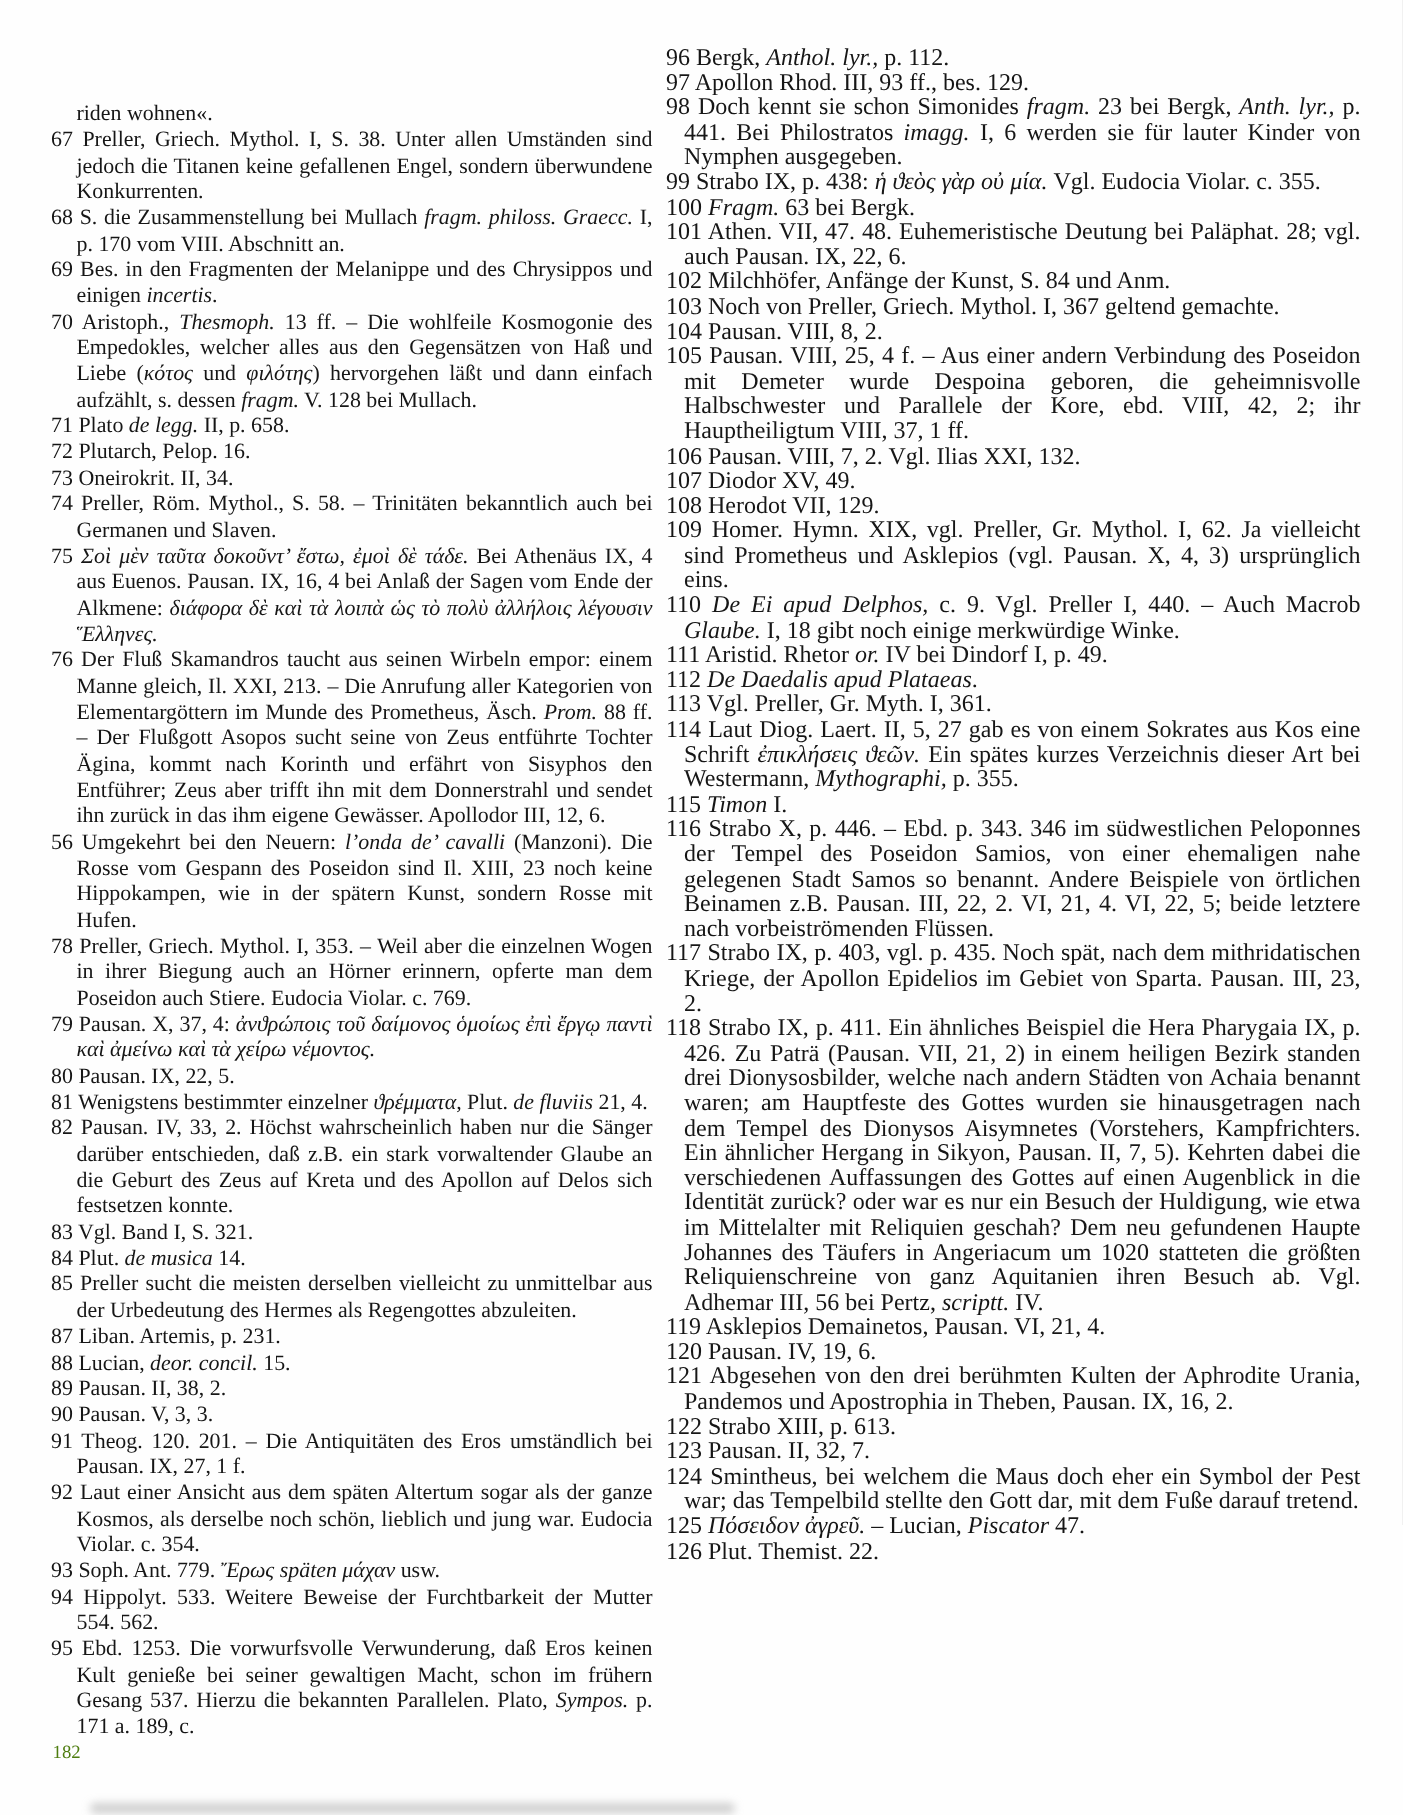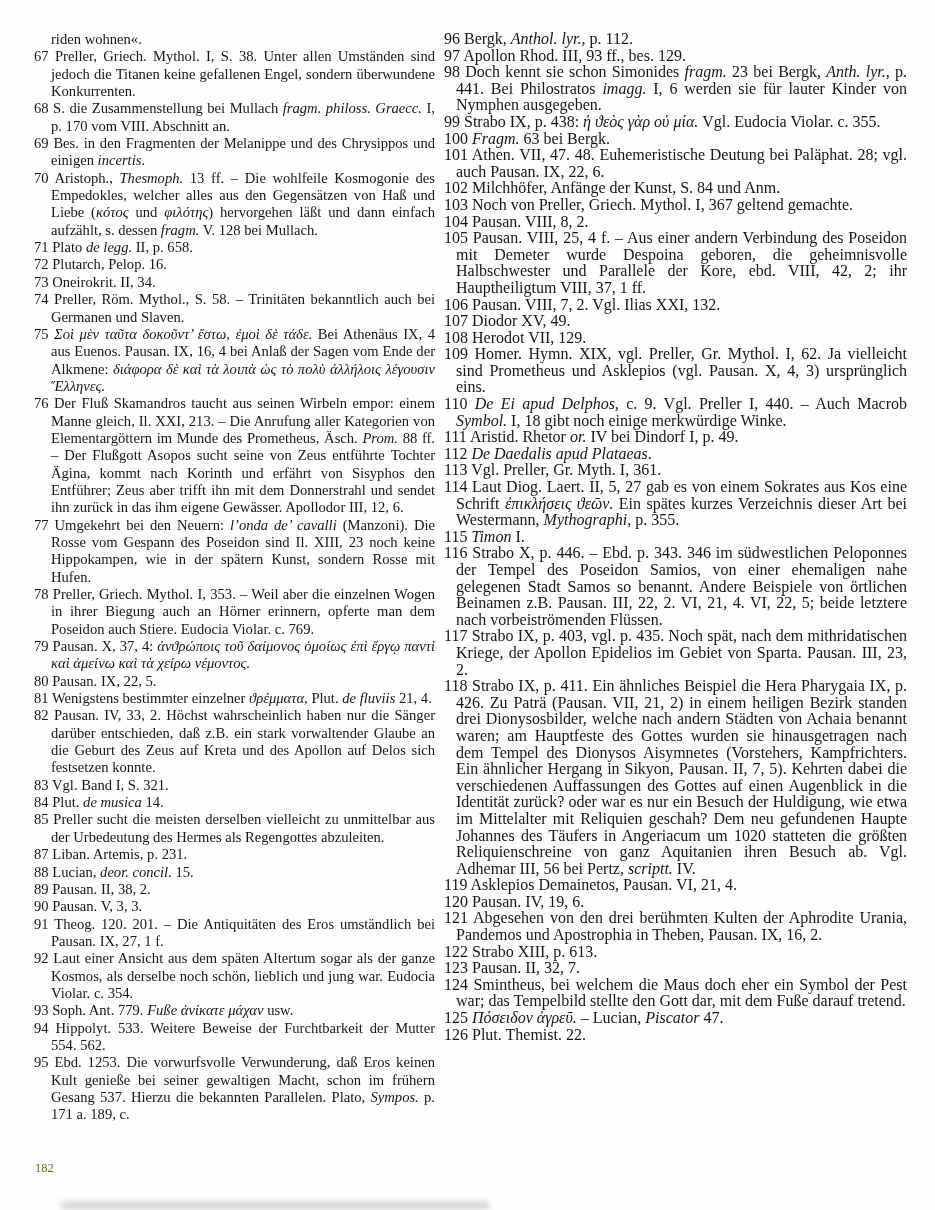--- a/index.html
+++ b/index.html
@@ -16,21 +16,21 @@
   .cols{display:flex;gap:9px;align-items:flex-start;}
   .col{box-sizing:border-box;}
   .col-left{width:401px;font-size:14.6px;line-height:17.35px;}
   .col-right{width:463px;font-size:16px;line-height:16.6px;}
   .fn{
     text-align:justify;
     text-indent:-17px;
     padding-left:17px;
   }
   .col-right .fn{text-indent:-12px;padding-left:12px;}
-  .fn.carry{text-indent:0;}
+  .fn.carry{text-indent:0;margin-top:37px;}
   .fn i{font-style:italic;}
   .num{white-space:pre;}
   .pagenum{
     position:absolute;left:35px;top:1161px;
     font-size:12.5px;line-height:14px;color:#4d7c0f;
   }
   .edge-shadow{
     position:absolute;bottom:1px;left:60px;width:430px;height:7px;
     background:rgba(150,150,150,.45);
     filter:blur(3px);
@@ -47,55 +47,55 @@
         <div class="fn"><span class="num">67 </span>Preller, Griech. Mythol. I, S. 38. Unter allen Umständen sind jedoch die Titanen keine gefallenen Engel, sondern überwundene Konkurrenten.</div>
         <div class="fn"><span class="num">68 </span>S. die Zusammenstellung bei Mullach <i>fragm. philoss. Graecc.</i> I, p. 170 vom VIII. Abschnitt an.</div>
         <div class="fn"><span class="num">69 </span>Bes. in den Fragmenten der Melanippe und des Chrysippos und einigen <i>incertis</i>.</div>
         <div class="fn"><span class="num">70 </span>Aristoph., <i>Thesmoph.</i> 13 ff. – Die wohlfeile Kosmogonie des Empedokles, welcher alles aus den Gegensätzen von Haß und Liebe (<i>κότος</i> und <i>φιλότης</i>) hervorgehen läßt und dann einfach aufzählt, s. dessen <i>fragm.</i> V. 128 bei Mullach.</div>
         <div class="fn"><span class="num">71 </span>Plato <i>de legg.</i> II, p. 658.</div>
         <div class="fn"><span class="num">72 </span>Plutarch, Pelop. 16.</div>
         <div class="fn"><span class="num">73 </span>Oneirokrit. II, 34.</div>
         <div class="fn"><span class="num">74 </span>Preller, Röm. Mythol., S. 58. – Trinitäten bekanntlich auch bei Germanen und Slaven.</div>
         <div class="fn"><span class="num">75 </span><i>Σοὶ μὲν ταῦτα δοκοῦντ’ ἔστω, ἐμοὶ δὲ τάδε.</i> Bei Athenäus IX, 4 aus Euenos. Pausan. IX, 16, 4 bei Anlaß der Sagen vom Ende der Alkmene: <i>διάφορα δὲ καὶ τὰ λοιπὰ ὡς τὸ πολὺ ἀλλήλοις λέγουσιν Ἕλληνες.</i></div>
         <div class="fn"><span class="num">76 </span>Der Fluß Skamandros taucht aus seinen Wirbeln empor: einem Manne gleich, Il. XXI, 213. – Die Anrufung aller Kategorien von Elementargöttern im Munde des Prometheus, Äsch. <i>Prom.</i> 88 ff. – Der Flußgott Asopos sucht seine von Zeus entführte Tochter Ägina, kommt nach Korinth und erfährt von Sisyphos den Entführer; Zeus aber trifft ihn mit dem Donnerstrahl und sendet ihn zurück in das ihm eigene Gewässer. Apollodor III, 12, 6.</div>
-        <div class="fn"><span class="num">77 </span>Umgekehrt bei den Neuern: <i>l’onda de’ cavalli</i> (Manzoni). Die Rosse vom Gespann des Poseidon sind Il. XIII, 23 noch keine Hippokampen, wie in der spätern Kunst, sondern Rosse mit Hufen.</div>
+        <div class="fn"><span class="num">56 </span>Umgekehrt bei den Neuern: <i>l’onda de’ cavalli</i> (Manzoni). Die Rosse vom Gespann des Poseidon sind Il. XIII, 23 noch keine Hippokampen, wie in der spätern Kunst, sondern Rosse mit Hufen.</div>
         <div class="fn"><span class="num">78 </span>Preller, Griech. Mythol. I, 353. – Weil aber die einzelnen Wogen in ihrer Biegung auch an Hörner erinnern, opferte man dem Poseidon auch Stiere. Eudocia Violar. c. 769.</div>
         <div class="fn"><span class="num">79 </span>Pausan. X, 37, 4: <i>ἀνϑρώποις τοῦ δαίμονος ὁμοίως ἐπὶ ἔργῳ παντὶ καὶ ἀμείνω καὶ τὰ χείρω νέμοντος.</i></div>
         <div class="fn"><span class="num">80 </span>Pausan. IX, 22, 5.</div>
         <div class="fn"><span class="num">81 </span>Wenigstens bestimmter einzelner <i>ϑρέμματα,</i> Plut. <i>de fluviis</i> 21, 4.</div>
         <div class="fn"><span class="num">82 </span>Pausan. IV, 33, 2. Höchst wahrscheinlich haben nur die Sänger darüber entschieden, daß z.B. ein stark vorwaltender Glaube an die Geburt des Zeus auf Kreta und des Apollon auf Delos sich festsetzen konnte.</div>
         <div class="fn"><span class="num">83 </span>Vgl. Band I, S. 321.</div>
         <div class="fn"><span class="num">84 </span>Plut. <i>de musica</i> 14.</div>
         <div class="fn"><span class="num">85 </span>Preller sucht die meisten derselben vielleicht zu unmittelbar aus der Urbedeutung des Hermes als Regengottes abzuleiten.</div>
         <div class="fn"><span class="num">87 </span>Liban. Artemis, p. 231.</div>
         <div class="fn"><span class="num">88 </span>Lucian, <i>deor. concil.</i> 15.</div>
         <div class="fn"><span class="num">89 </span>Pausan. II, 38, 2.</div>
         <div class="fn"><span class="num">90 </span>Pausan. V, 3, 3.</div>
         <div class="fn"><span class="num">91 </span>Theog. 120. 201. – Die Antiquitäten des Eros umständlich bei Pausan. IX, 27, 1 f.</div>
         <div class="fn"><span class="num">92 </span>Laut einer Ansicht aus dem späten Altertum sogar als der ganze Kosmos, als derselbe noch schön, lieblich und jung war. Eudocia Violar. c. 354.</div>
-        <div class="fn"><span class="num">93 </span>Soph. Ant. 779. <i>Fuße ἀνίκατε μάχαν</i> usw.</div>
+        <div class="fn"><span class="num">93 </span>Soph. Ant. 779. <i>Ἔρως späten μάχαν</i> usw.</div>
         <div class="fn"><span class="num">94 </span>Hippolyt. 533. Weitere Beweise der Furchtbarkeit der Mutter 554. 562.</div>
         <div class="fn"><span class="num">95 </span>Ebd. 1253. Die vorwurfsvolle Verwunderung, daß Eros keinen Kult genieße bei seiner gewaltigen Macht, schon im frühern Gesang 537. Hierzu die bekannten Parallelen. Plato, <i>Sympos.</i> p. 171 a. 189, c.</div>
       </div>
     <div class="col col-right" id="col-right">
         <div class="fn"><span class="num">96 </span>Bergk, <i>Anthol. lyr.,</i> p. 112.</div>
         <div class="fn"><span class="num">97 </span>Apollon Rhod. III, 93 ff., bes. 129.</div>
         <div class="fn"><span class="num">98 </span>Doch kennt sie schon Simonides <i>fragm.</i> 23 bei Bergk, <i>Anth. lyr.,</i> p. 441. Bei Philostratos <i>imagg.</i> I, 6 werden sie für lauter Kinder von Nymphen ausgegeben.</div>
         <div class="fn"><span class="num">99 </span>Strabo IX, p. 438: <i>ἡ ϑεὸς γὰρ οὐ μία.</i> Vgl. Eudocia Violar. c. 355.</div>
         <div class="fn"><span class="num">100 </span><i>Fragm.</i> 63 bei Bergk.</div>
         <div class="fn"><span class="num">101 </span>Athen. VII, 47. 48. Euhemeristische Deutung bei Paläphat. 28; vgl. auch Pausan. IX, 22, 6.</div>
         <div class="fn"><span class="num">102 </span>Milchhöfer, Anfänge der Kunst, S. 84 und Anm.</div>
         <div class="fn"><span class="num">103 </span>Noch von Preller, Griech. Mythol. I, 367 geltend gemachte.</div>
         <div class="fn"><span class="num">104 </span>Pausan. VIII, 8, 2.</div>
         <div class="fn"><span class="num">105 </span>Pausan. VIII, 25, 4 f. – Aus einer andern Verbindung des Poseidon mit Demeter wurde Despoina geboren, die geheimnisvolle Halbschwester und Parallele der Kore, ebd. VIII, 42, 2; ihr Hauptheiligtum VIII, 37, 1 ff.</div>
         <div class="fn"><span class="num">106 </span>Pausan. VIII, 7, 2. Vgl. Ilias XXI, 132.</div>
         <div class="fn"><span class="num">107 </span>Diodor XV, 49.</div>
         <div class="fn"><span class="num">108 </span>Herodot VII, 129.</div>
         <div class="fn"><span class="num">109 </span>Homer. Hymn. XIX, vgl. Preller, Gr. Mythol. I, 62. Ja vielleicht sind Prometheus und Asklepios (vgl. Pausan. X, 4, 3) ursprünglich eins.</div>
-        <div class="fn"><span class="num">110 </span><i>De Ei apud Delphos,</i> c. 9. Vgl. Preller I, 440. – Auch Macrob <i>Symbol.</i> I, 18 gibt noch einige merkwürdige Winke.</div>
+        <div class="fn"><span class="num">110 </span><i>De Ei apud Delphos,</i> c. 9. Vgl. Preller I, 440. – Auch Macrob <i>Glaube.</i> I, 18 gibt noch einige merkwürdige Winke.</div>
         <div class="fn"><span class="num">111 </span>Aristid. Rhetor <i>or.</i> IV bei Dindorf I, p. 49.</div>
         <div class="fn"><span class="num">112 </span><i>De Daedalis apud Plataeas</i>.</div>
         <div class="fn"><span class="num">113 </span>Vgl. Preller, Gr. Myth. I, 361.</div>
         <div class="fn"><span class="num">114 </span>Laut Diog. Laert. II, 5, 27 gab es von einem Sokrates aus Kos eine Schrift <i>ἐπικλήσεις ϑεῶν.</i> Ein spätes kurzes Verzeichnis dieser Art bei Westermann, <i>Mythographi,</i> p. 355.</div>
         <div class="fn"><span class="num">115 </span><i>Timon</i> I.</div>
         <div class="fn"><span class="num">116 </span>Strabo X, p. 446. – Ebd. p. 343. 346 im südwestlichen Peloponnes der Tempel des Poseidon Samios, von einer ehemaligen nahe gelegenen Stadt Samos so benannt. Andere Beispiele von örtlichen Beinamen z.B. Pausan. III, 22, 2. VI, 21, 4. VI, 22, 5; beide letztere nach vorbeiströmenden Flüssen.</div>
         <div class="fn"><span class="num">117 </span>Strabo IX, p. 403, vgl. p. 435. Noch spät, nach dem mithridatischen Kriege, der Apollon Epidelios im Gebiet von Sparta. Pausan. III, 23, 2.</div>
         <div class="fn"><span class="num">118 </span>Strabo IX, p. 411. Ein ähnliches Beispiel die Hera Pharygaia IX, p. 426. Zu Paträ (Pausan. VII, 21, 2) in einem heiligen Bezirk standen drei Dionysosbilder, welche nach andern Städten von Achaia benannt waren; am Hauptfeste des Gottes wurden sie hinausgetragen nach dem Tempel des Dionysos Aisymnetes (Vorstehers, Kampfrichters. Ein ähnlicher Hergang in Sikyon, Pausan. II, 7, 5). Kehrten dabei die verschiedenen Auffassungen des Gottes auf einen Augenblick in die Identität zurück? oder war es nur ein Besuch der Huldigung, wie etwa im Mittelalter mit Reliquien geschah? Dem neu gefundenen Haupte Johannes des Täufers in Angeriacum um 1020 statteten die größten Reliquienschreine von ganz Aquitanien ihren Besuch ab. Vgl. Adhemar III, 56 bei Pertz, <i>scriptt.</i> IV.</div>
         <div class="fn"><span class="num">119 </span>Asklepios Demainetos, Pausan. VI, 21, 4.</div>
         <div class="fn"><span class="num">120 </span>Pausan. IV, 19, 6.</div>

